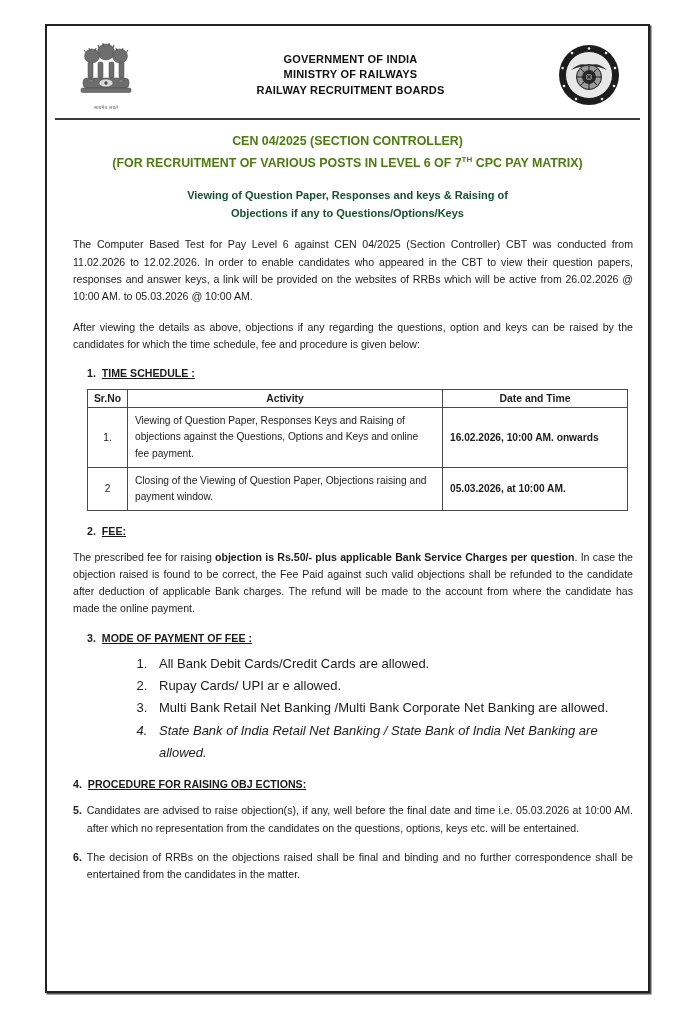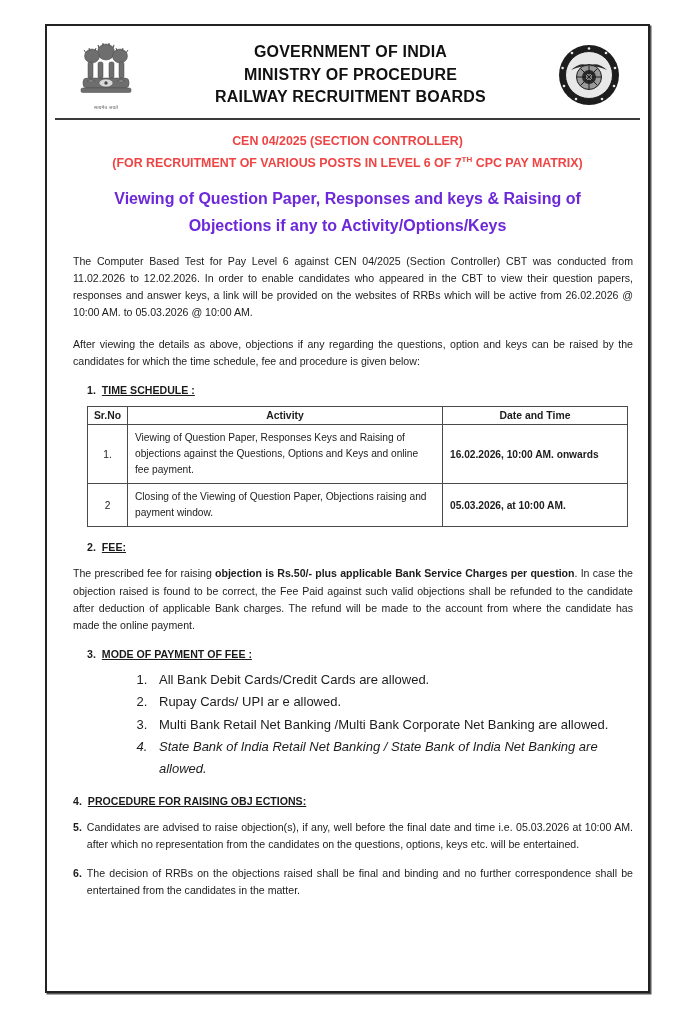--- a/index.html
+++ b/index.html
@@ -38,21 +38,21 @@
   .emblem-left { width: 74px; display:flex; flex-direction:column; align-items:center; }
   .emblem-right { width: 74px; display:flex; justify-content:center; }
   .header-titles {
     flex: 1;
     text-align: center;
     line-height: 1.42;
     margin-left: 6px;
   }
   .header-titles div {
     font-weight: bold;
-    font-size: 16px;
+    font-size: 11px;
     letter-spacing: 0.2px;
     color: #111;
   }
   .hdr-l3 { letter-spacing: -0.1px; }
   .sat-motto {
     font-size: 4.6px;
     letter-spacing: 0.2px;
     color: #555;
     margin-top: 1px;
   }
@@ -63,32 +63,32 @@
   }
   
   .title-block {
     text-align: center;
     padding: 10px 18px 2px 18px;
   }
   .title-line {
     font-weight: bold;
     font-size: 12.4px;
     line-height: 1.78;
-    color: #ef4444;
+    color: #4d7c0f;
   }
   .title-line sup { font-size: 8px; vertical-align: super; }
   .subtitle-block {
     text-align: center;
     padding: 10px 60px 0 60px;
   }
   .subtitle-line {
     font-weight: bold;
-    font-size: 16px;
+    font-size: 11px;
     line-height: 1.65;
-    color: #6d28d9;
+    color: #14532d;
   }
   
   .body-wrap { padding: 0 15px 0 26px; }
   p.para {
     font-size: 10.6px;
     line-height: 1.62;
     text-align: justify;
     margin: 14px 0 0 0;
     color: #1c1c1c;
   }
@@ -195,21 +195,21 @@
 
           <path d="M8 40 q4 -3 8 0 q-4 3 -8 0 Z" fill="#888"></path>
           <path d="M38 40 q4 -3 8 0 q-4 3 -8 0 Z" fill="#888"></path>
         </g>
       </svg>
       <div class="sat-motto">सत्यमेव जयते</div>
     </div>
 
     <div class="header-titles">
       <div>GOVERNMENT OF INDIA</div>
-      <div>MINISTRY OF PROCEDURE</div>
+      <div>MINISTRY OF RAILWAYS</div>
       <div class="hdr-l3">RAILWAY RECRUITMENT BOARDS</div>
     </div>
 
     <div class="emblem-right">
       <svg width="62" height="62" viewBox="0 0 62 62" aria-hidden="true">
         <circle cx="31" cy="31" r="30" fill="#1d1d1d"></circle>
         <circle cx="31" cy="31" r="23.5" fill="#e8e8e8"></circle>
         <circle cx="31" cy="31" r="23.5" fill="none" stroke="#1d1d1d" stroke-width="1"></circle>
 
         <g fill="#e9e9e9">
@@ -243,21 +243,21 @@
 
   <div class="divider"></div>
 
   <div class="title-block">
     <div class="title-line">CEN 04/2025 (SECTION CONTROLLER)</div>
     <div class="title-line"><span>(FOR RECRUITMENT OF VARIOUS POSTS IN LEVEL 6 OF 7</span><sup>TH</sup><span> CPC PAY MATRIX)</span></div>
   </div>
 
   <div class="subtitle-block">
     <div class="subtitle-line">Viewing of Question Paper, Responses and keys &amp; Raising of</div>
-    <div class="subtitle-line">Objections if any to Activity/Options/Keys</div>
+    <div class="subtitle-line">Objections if any to Questions/Options/Keys</div>
   </div>
 
   <div class="body-wrap">
 
     <p class="para">The Computer Based Test for Pay Level 6 against CEN 04/2025 (Section Controller) CBT was conducted from 11.02.2026 to 12.02.2026. In order to enable candidates who appeared in the CBT to view their question papers, responses and answer keys, a link will be provided on the websites of RRBs which will be active from 26.02.2026 @ 10:00 AM. to 05.03.2026 @ 10:00 AM.</p>
     <p class="para">After viewing the details as above, objections if any regarding the questions, option  and keys can be raised by the candidates for which the time schedule, fee and procedure is given below:</p>
 
     <div class="sec-head indent-1">
       <span class="num">1.</span>
       <span class="txt">TIME SCHEDULE :</span>

